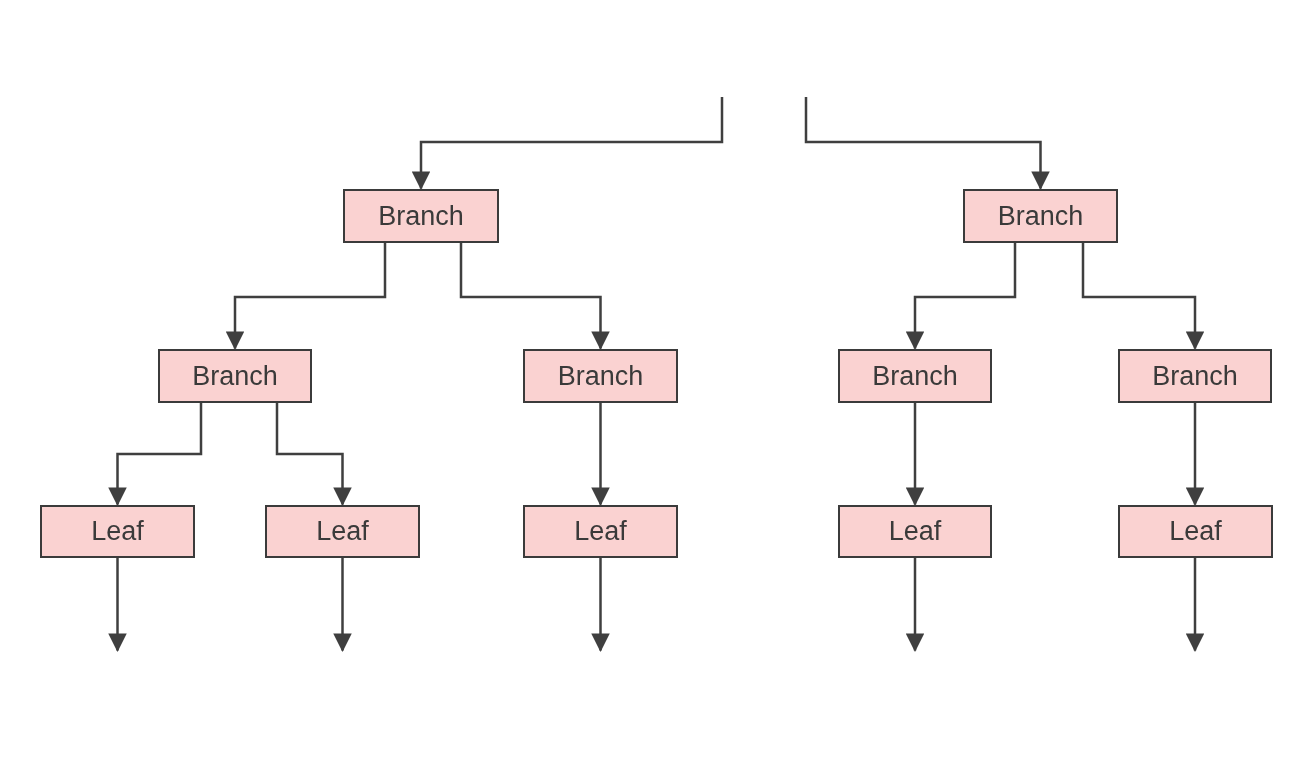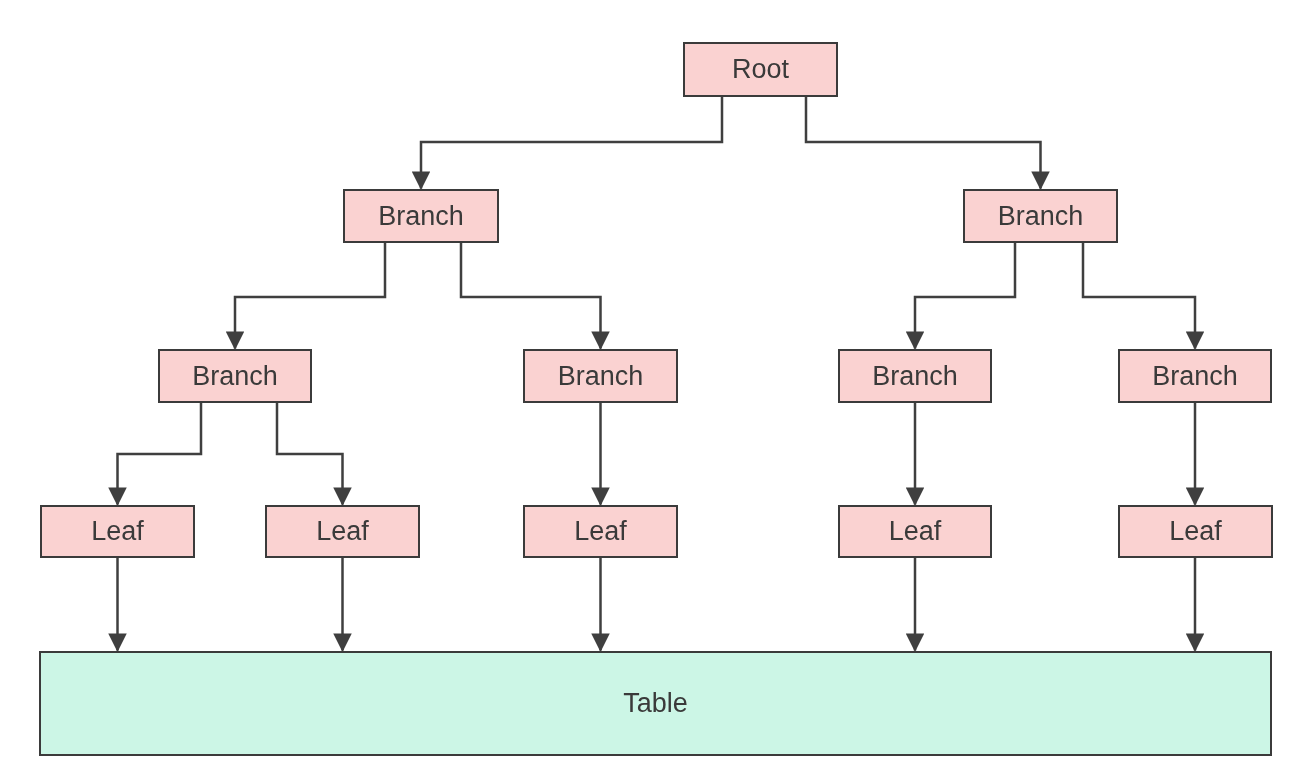--- a/index.html
+++ b/index.html
@@ -79,23 +79,20 @@
     <path class="edge" d="M 915 403 L 915 504.5" marker-end="url(#arrow)"></path>
     <path class="edge" d="M 1195 403 L 1195 504.5" marker-end="url(#arrow)"></path>
 
     <path class="edge" d="M 117.5 558 L 117.5 650.5" marker-end="url(#arrow)"></path>
     <path class="edge" d="M 342.5 558 L 342.5 650.5" marker-end="url(#arrow)"></path>
     <path class="edge" d="M 600.5 558 L 600.5 650.5" marker-end="url(#arrow)"></path>
     <path class="edge" d="M 915 558 L 915 650.5" marker-end="url(#arrow)"></path>
     <path class="edge" d="M 1195 558 L 1195 650.5" marker-end="url(#arrow)"></path>
   </svg>
 
-  <div class="node" style="left:683px; top:42px; width:155px; height:55px;">
-    <span>Root</span>
-  </div>
 
   <div class="node" style="left:343px; top:189px; width:156px; height:54px;">
     <span>Branch</span>
   </div>
 
   <div class="node" style="left:963px; top:189px; width:155px; height:54px;">
     <span>Branch</span>
   </div>
 
   <div class="node" style="left:158px; top:349px; width:154px; height:54px;">
@@ -127,17 +124,14 @@
   </div>
 
   <div class="node" style="left:838px; top:505px; width:154px; height:53px;">
     <span>Leaf</span>
   </div>
 
   <div class="node" style="left:1118px; top:505px; width:155px; height:53px;">
     <span>Leaf</span>
   </div>
 
-  <div class="node table-node" style="left:39px; top:651px; width:1233px; height:105px;">
-    <span>Table</span>
-  </div>
 
 </div>
 
 </body></html>

